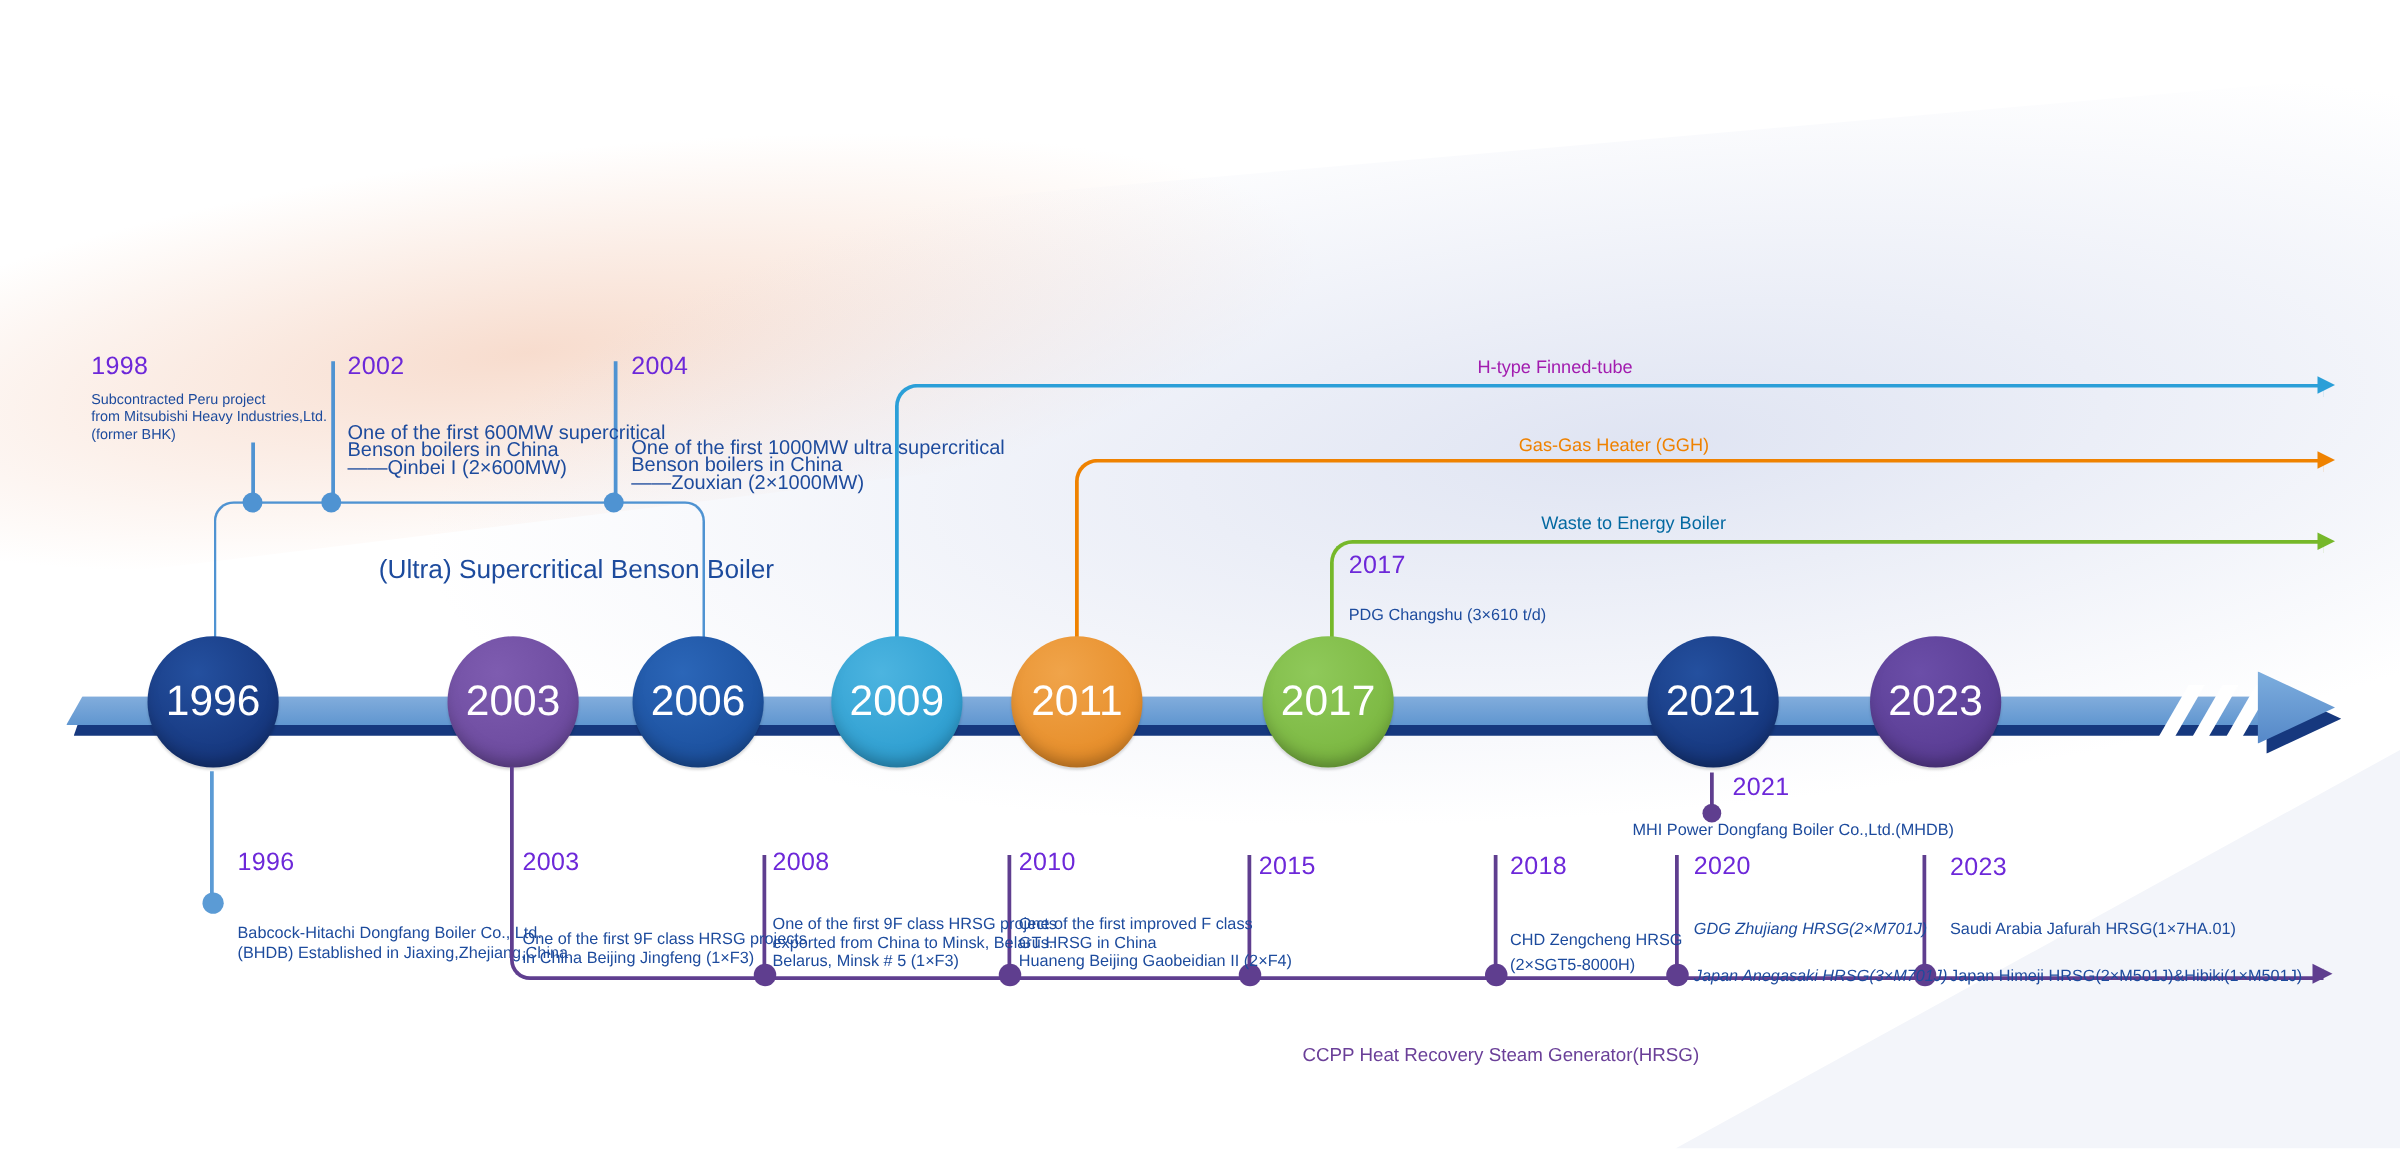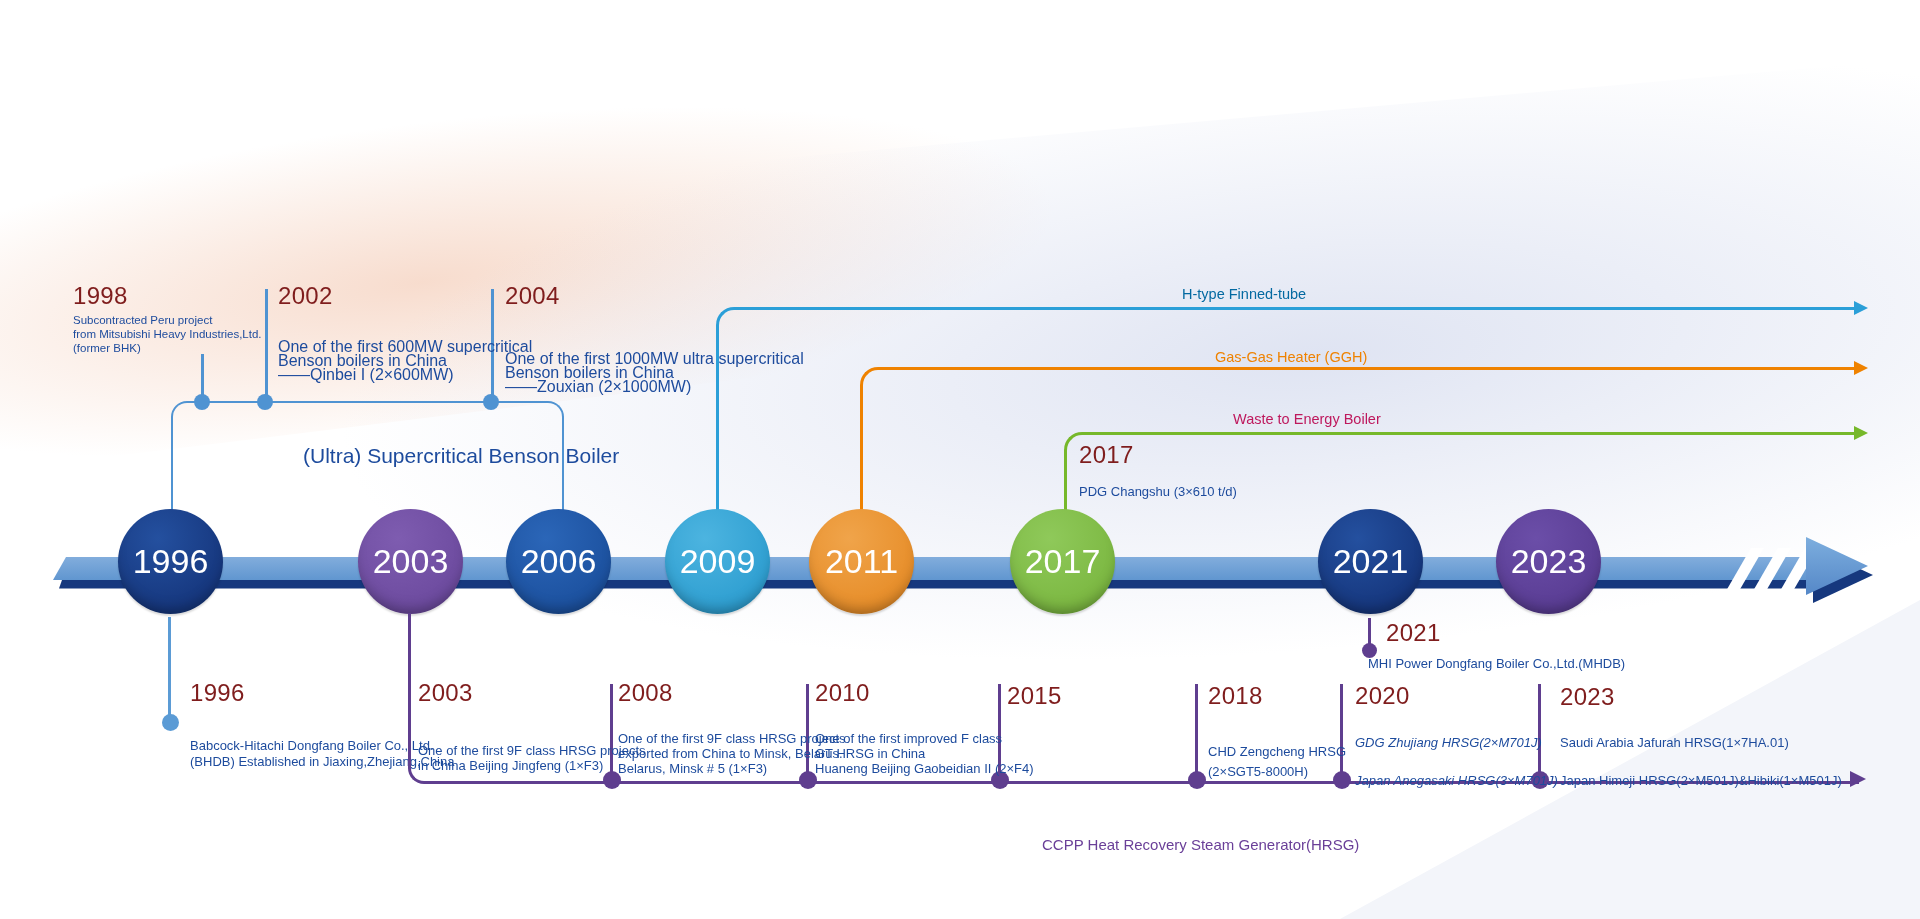--- a/index.html
+++ b/index.html
@@ -7,21 +7,21 @@
           font-family:"Liberation Sans",sans-serif;}
   .abs{position:absolute;}
   
   .sw-peach{left:-120px;top:110px;width:1200px;height:300px;transform:rotate(-7deg);
             background:radial-gradient(ellipse at 45% 55%, rgba(246,214,197,.85), rgba(246,214,197,0) 68%);}
   .sw-lav{left:330px;top:120px;width:1800px;height:540px;transform:rotate(-5deg);
           background:radial-gradient(ellipse at 55% 45%, rgba(215,221,239,.8), rgba(215,221,239,0) 70%);}
   .sw-br{left:1340px;top:600px;width:580px;height:319px;background:#f3f5fa;
          clip-path:polygon(100% 0,100% 100%,0 100%);}
   
-  .red-year{color:#7f1d1d;font-size:24px;letter-spacing:.3px;}
+  .red-year{color:#6d28d9;font-size:20px;letter-spacing:.3px;}
   .navy{color:#1d4b9d;}
   .t-sm{font-size:11.5px;line-height:14px;}
   .t-md{font-size:16px;line-height:13.8px;}
   .t-bt{font-size:13px;}
   .blabel{font-size:14.5px;}
   
   .year-circle{width:105px;height:105px;top:509px;border-radius:50%;color:#fff;font-size:34px;
                text-align:center;line-height:105px;
                box-shadow:inset 0 -10px 14px -7px rgba(0,0,0,.35), 0 2px 2px rgba(0,0,0,.15);}
   
@@ -36,29 +36,29 @@
 <body>
 
 <div class="canvas">
 
   <div class="abs sw-peach"></div>
   <div class="abs sw-lav"></div>
   <div class="abs sw-br"></div>
 
   <div class="abs branch" style="left:716px;top:307px;width:1140px;height:202px;border-color:#2b9fd8;"></div>
   <div class="abs arrow-r" style="left:1854px;top:301px;border-width:7.5px 0 7.5px 14px;border-left-color:#2b9fd8;"></div>
-  <div class="abs blabel" style="left:1182px;top:286px;color:#0369a1;">H-type Finned-tube</div>
+  <div class="abs blabel" style="left:1182px;top:286px;color:#a21caf;">H-type Finned-tube</div>
 
   <div class="abs branch" style="left:860px;top:367px;width:996px;height:142px;border-color:#ef8200;"></div>
   <div class="abs arrow-r" style="left:1854px;top:361px;border-width:7.5px 0 7.5px 14px;border-left-color:#ef8200;"></div>
   <div class="abs blabel" style="left:1215px;top:349px;color:#ef8200;">Gas-Gas Heater (GGH)</div>
 
   <div class="abs branch" style="left:1064px;top:432px;width:792px;height:77px;border-color:#76b82a;"></div>
   <div class="abs arrow-r" style="left:1854px;top:426px;border-width:7.5px 0 7.5px 14px;border-left-color:#76b82a;"></div>
-  <div class="abs blabel" style="left:1233px;top:411px;color:#be185d;">Waste to Energy Boiler</div>
+  <div class="abs blabel" style="left:1233px;top:411px;color:#0369a1;">Waste to Energy Boiler</div>
 
   <div class="abs red-year" style="left:1079px;top:441px;">2017</div>
   <div class="abs navy t-bt" style="left:1079px;top:484px;">PDG Changshu (3×610 t/d)</div>
 
   <div class="abs" style="left:171px;top:401px;width:389px;height:109px;border:2.5px solid #4f93d2;border-bottom:none;border-radius:16px 16px 0 0;"></div>
   <div class="abs vline" style="left:201px;top:354px;height:48px;background:#4f93d2;"></div>
   <div class="abs vline" style="left:265px;top:289px;height:113px;background:#4f93d2;"></div>
   <div class="abs vline" style="left:491px;top:289px;height:113px;background:#4f93d2;"></div>
   <div class="abs dot" style="left:194px;top:394px;width:16px;height:16px;background:#4f93d2;"></div>
   <div class="abs dot" style="left:257px;top:394px;width:16px;height:16px;background:#4f93d2;"></div>
@@ -107,21 +107,21 @@
   <div class="abs dot" style="left:162px;top:714px;width:17px;height:17px;background:#5b9bd5;"></div>
   <div class="abs red-year" style="left:190px;top:679px;">1996</div>
   <div class="abs navy t-bt" style="left:190px;top:738px;line-height:15.5px;">
     <div>Babcock-Hitachi Dongfang Boiler Co., Ltd.</div>
     <div>(BHDB) Established in Jiaxing,Zhejiang,China</div>
   </div>
 
   <div class="abs vline" style="left:1368px;top:618px;height:28px;background:#5f3e8f;"></div>
   <div class="abs dot" style="left:1362px;top:643px;width:15px;height:15px;background:#5f3e8f;"></div>
   <div class="abs red-year" style="left:1386px;top:619px;">2021</div>
-  <div class="abs navy t-bt" style="left:1368px;top:656px;">MHI Power Dongfang Boiler Co.,Ltd.(MHDB)</div>
+  <div class="abs navy t-bt" style="left:1306px;top:656px;">MHI Power Dongfang Boiler Co.,Ltd.(MHDB)</div>
 
   <div class="abs" style="left:408px;top:613px;width:1448px;height:168px;border-left:3px solid #5f3e8f;border-bottom:3px solid #5f3e8f;border-radius:0 0 0 16px;"></div>
   <div class="abs arrow-r" style="left:1850px;top:771px;border-width:8.5px 0 8.5px 16px;border-left-color:#5f3e8f;"></div>
 
   <div class="abs vline" style="left:610px;top:684px;height:97px;background:#5f3e8f;width:3px;"></div>
   <div class="abs vline" style="left:806px;top:684px;height:97px;background:#5f3e8f;width:3px;"></div>
   <div class="abs vline" style="left:998px;top:684px;height:97px;background:#5f3e8f;width:3px;"></div>
   <div class="abs vline" style="left:1195px;top:684px;height:97px;background:#5f3e8f;width:3px;"></div>
   <div class="abs vline" style="left:1340px;top:684px;height:97px;background:#5f3e8f;width:3px;"></div>
   <div class="abs vline" style="left:1538px;top:684px;height:97px;background:#5f3e8f;width:3px;"></div>

